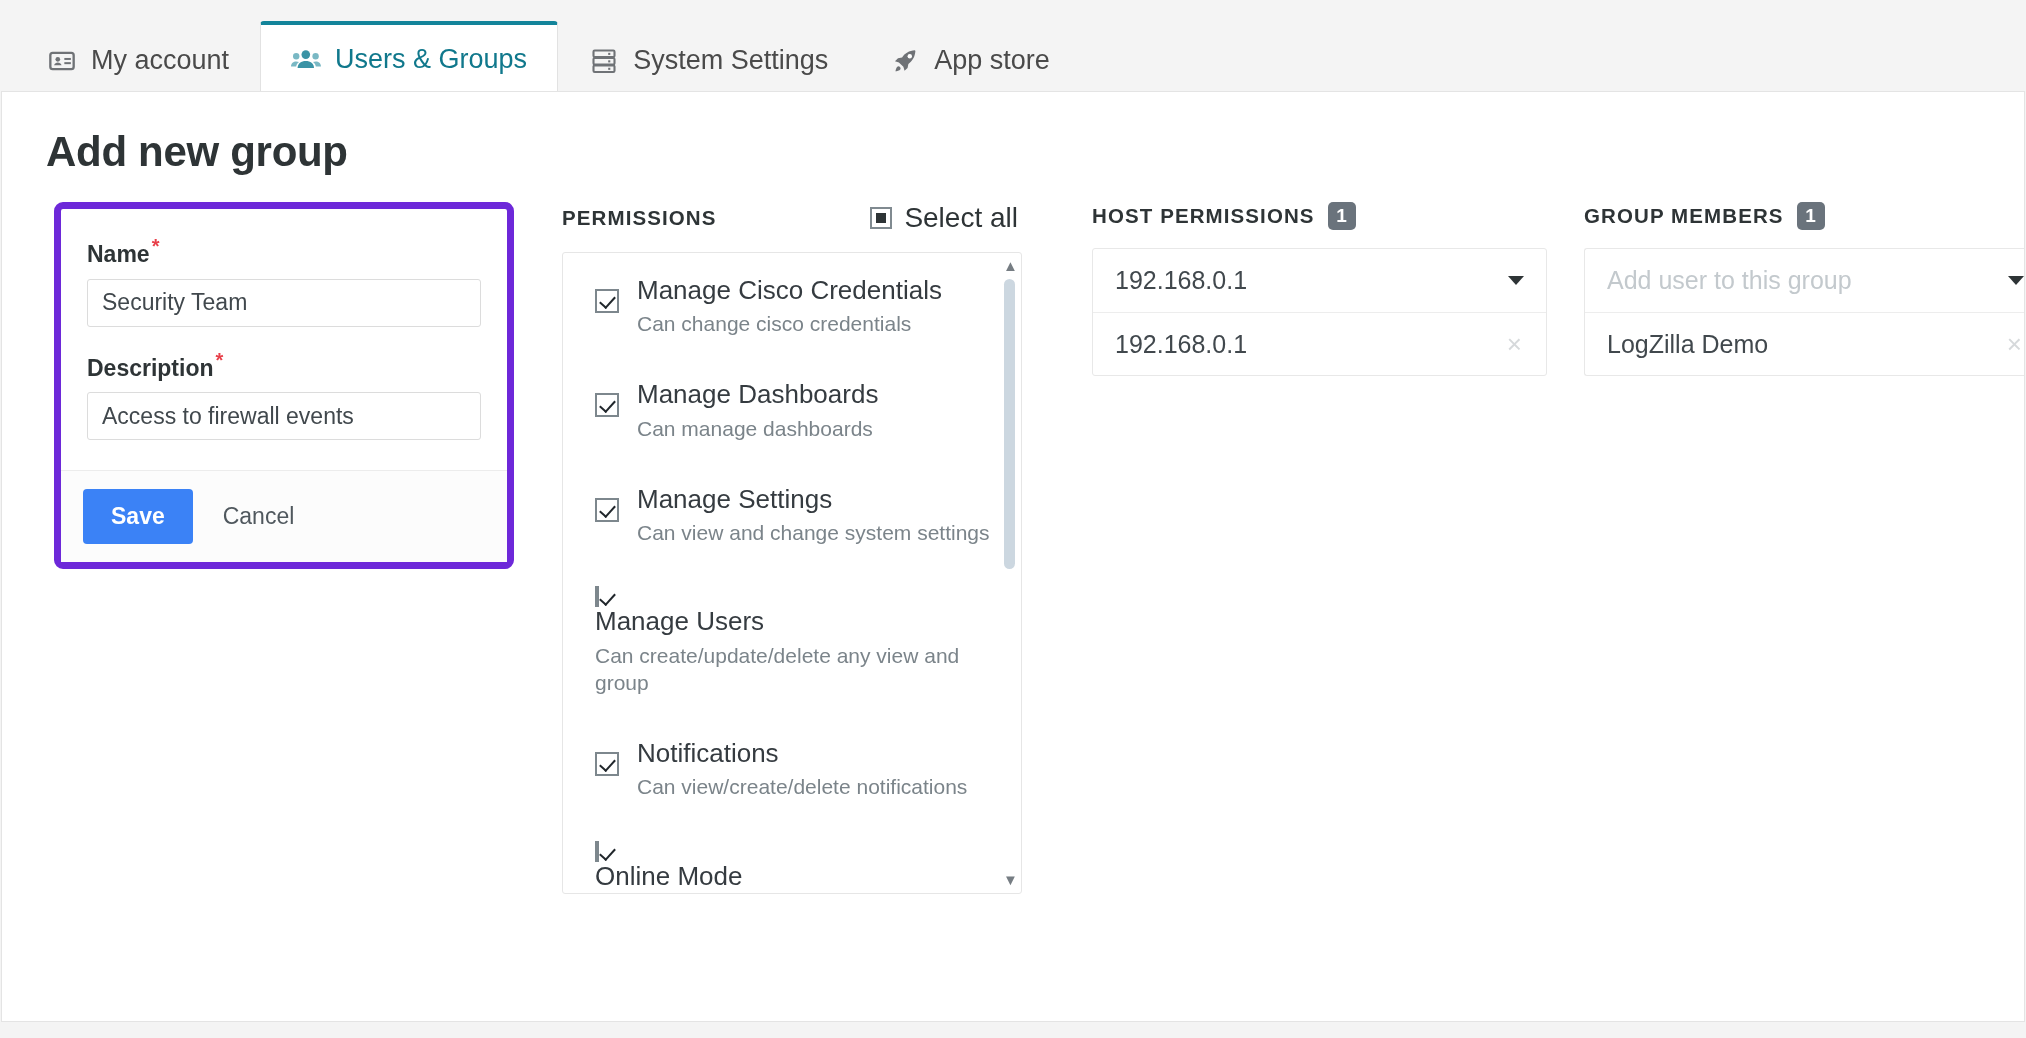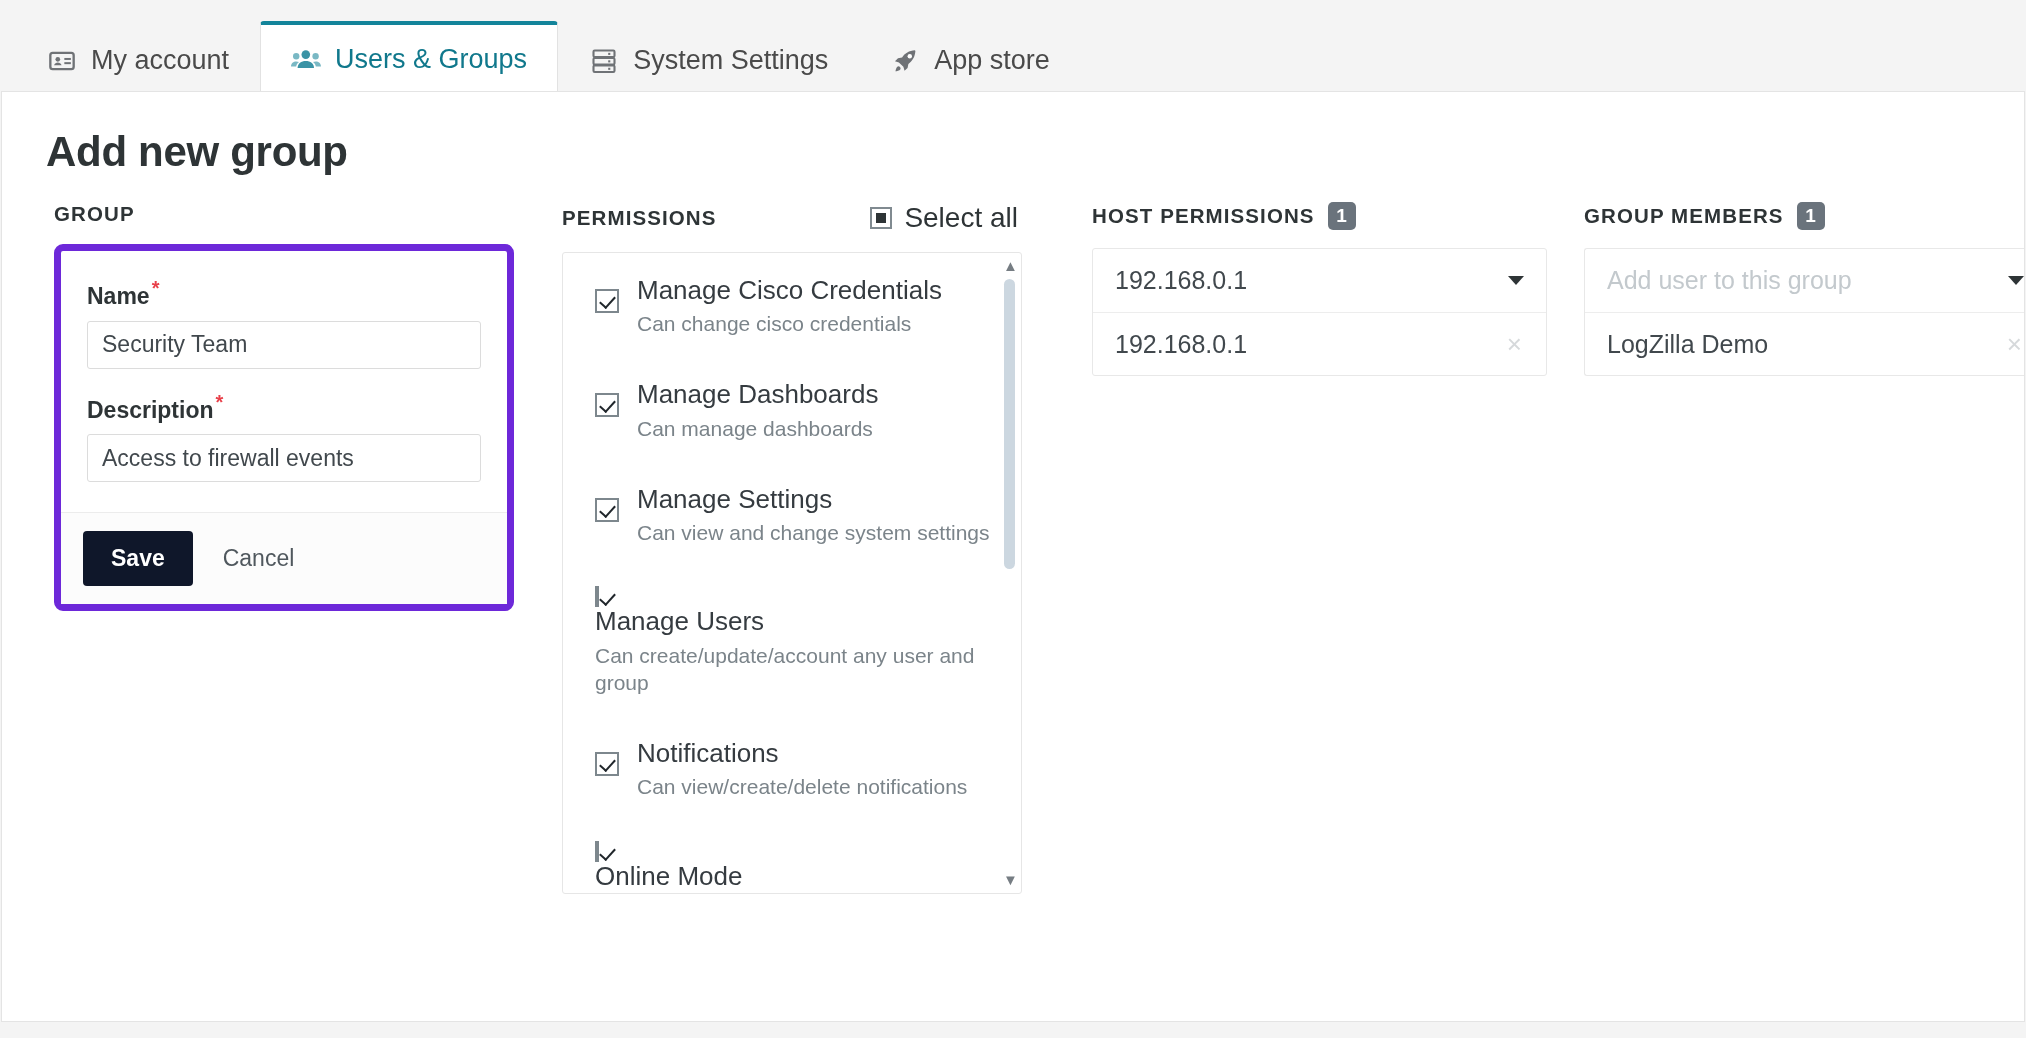--- a/index.html
+++ b/index.html
@@ -136,21 +136,21 @@
   .fld:last-child { margin-bottom: 0; }
   .group-footer {
     border-top: 1px solid #ececec;
     background: #fcfcfc;
     padding: 18px 22px;
     display: flex;
     align-items: center;
     gap: 12px;
   }
   .btn-save {
-    background: #0f172a;
+    background: #3b82f6;
     color: #fff;
     border: none;
     border-radius: 4px;
     font-size: 23px;
     font-weight: bold;
     padding: 14px 28px;
     cursor: pointer;
     font-family: "Liberation Sans", sans-serif;
   }
   .btn-cancel {
@@ -362,23 +362,20 @@
     </div>
   </div>
 
   <div class="content">
 
     <div class="page-title">Add new group</div>
 
     <div class="cols">
 
       <div class="col-group">
-        <div class="colhead group-head">
-          <span>GROUP</span>
-        </div>
 
         <div class="group-card">
           <div class="group-body">
 
             <div class="fld">
               <label class="fld-label">
                 <span>Name</span><span class="req">*</span>
               </label>
               <input class="txtinput" type="text" value="Security Team" style="">
             </div>
@@ -436,21 +433,21 @@
               <div>
                 <div class="perm-title">Manage Settings</div>
                 <div class="perm-desc">Can view and change system settings</div>
               </div>
             </div>
 
             <div class="perm-item wrap">
               <span class="cb"></span>
               <div>
                 <div class="perm-title">Manage Users</div>
-                <div class="perm-desc">Can create/update/account any user and group</div>
+                <div class="perm-desc">Can create/update/delete any view and group</div>
               </div>
             </div>
 
             <div class="perm-item">
               <span class="cb"></span>
               <div>
                 <div class="perm-title">Notifications</div>
                 <div class="perm-desc">Can view/create/delete notifications</div>
               </div>
             </div>

